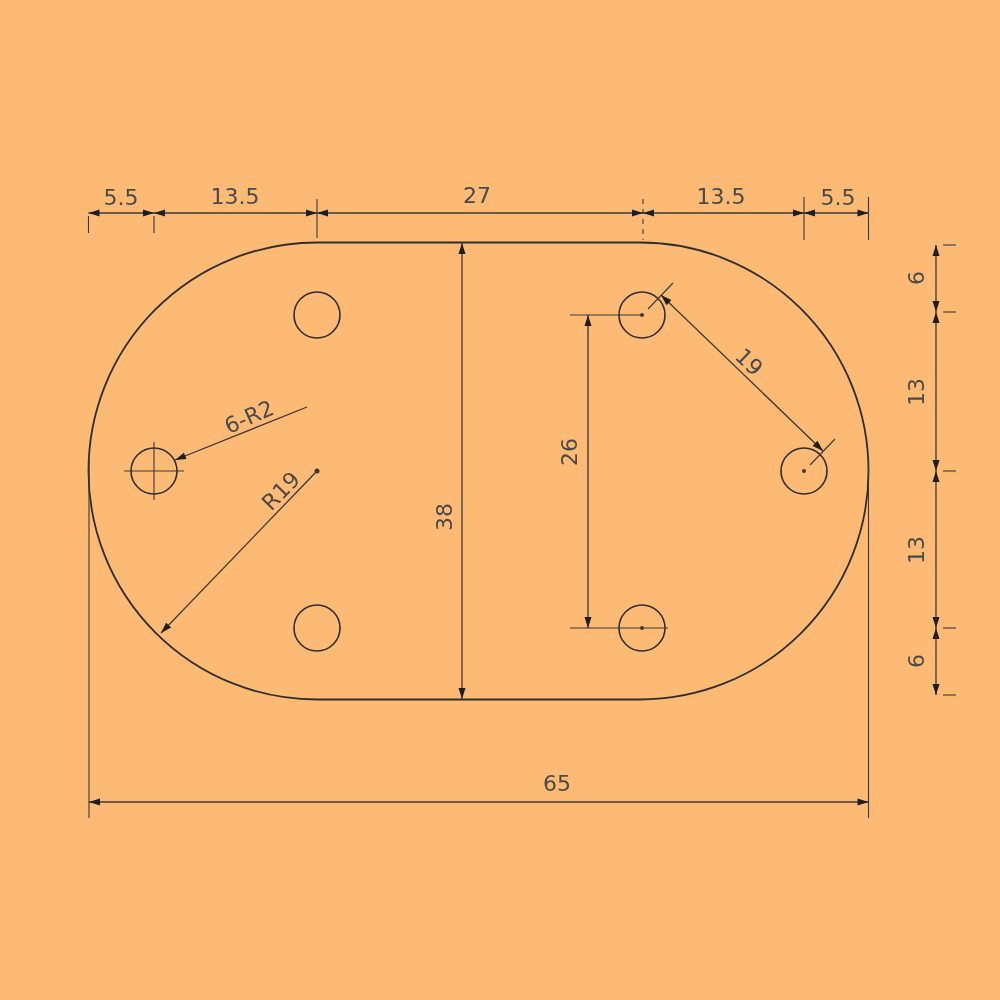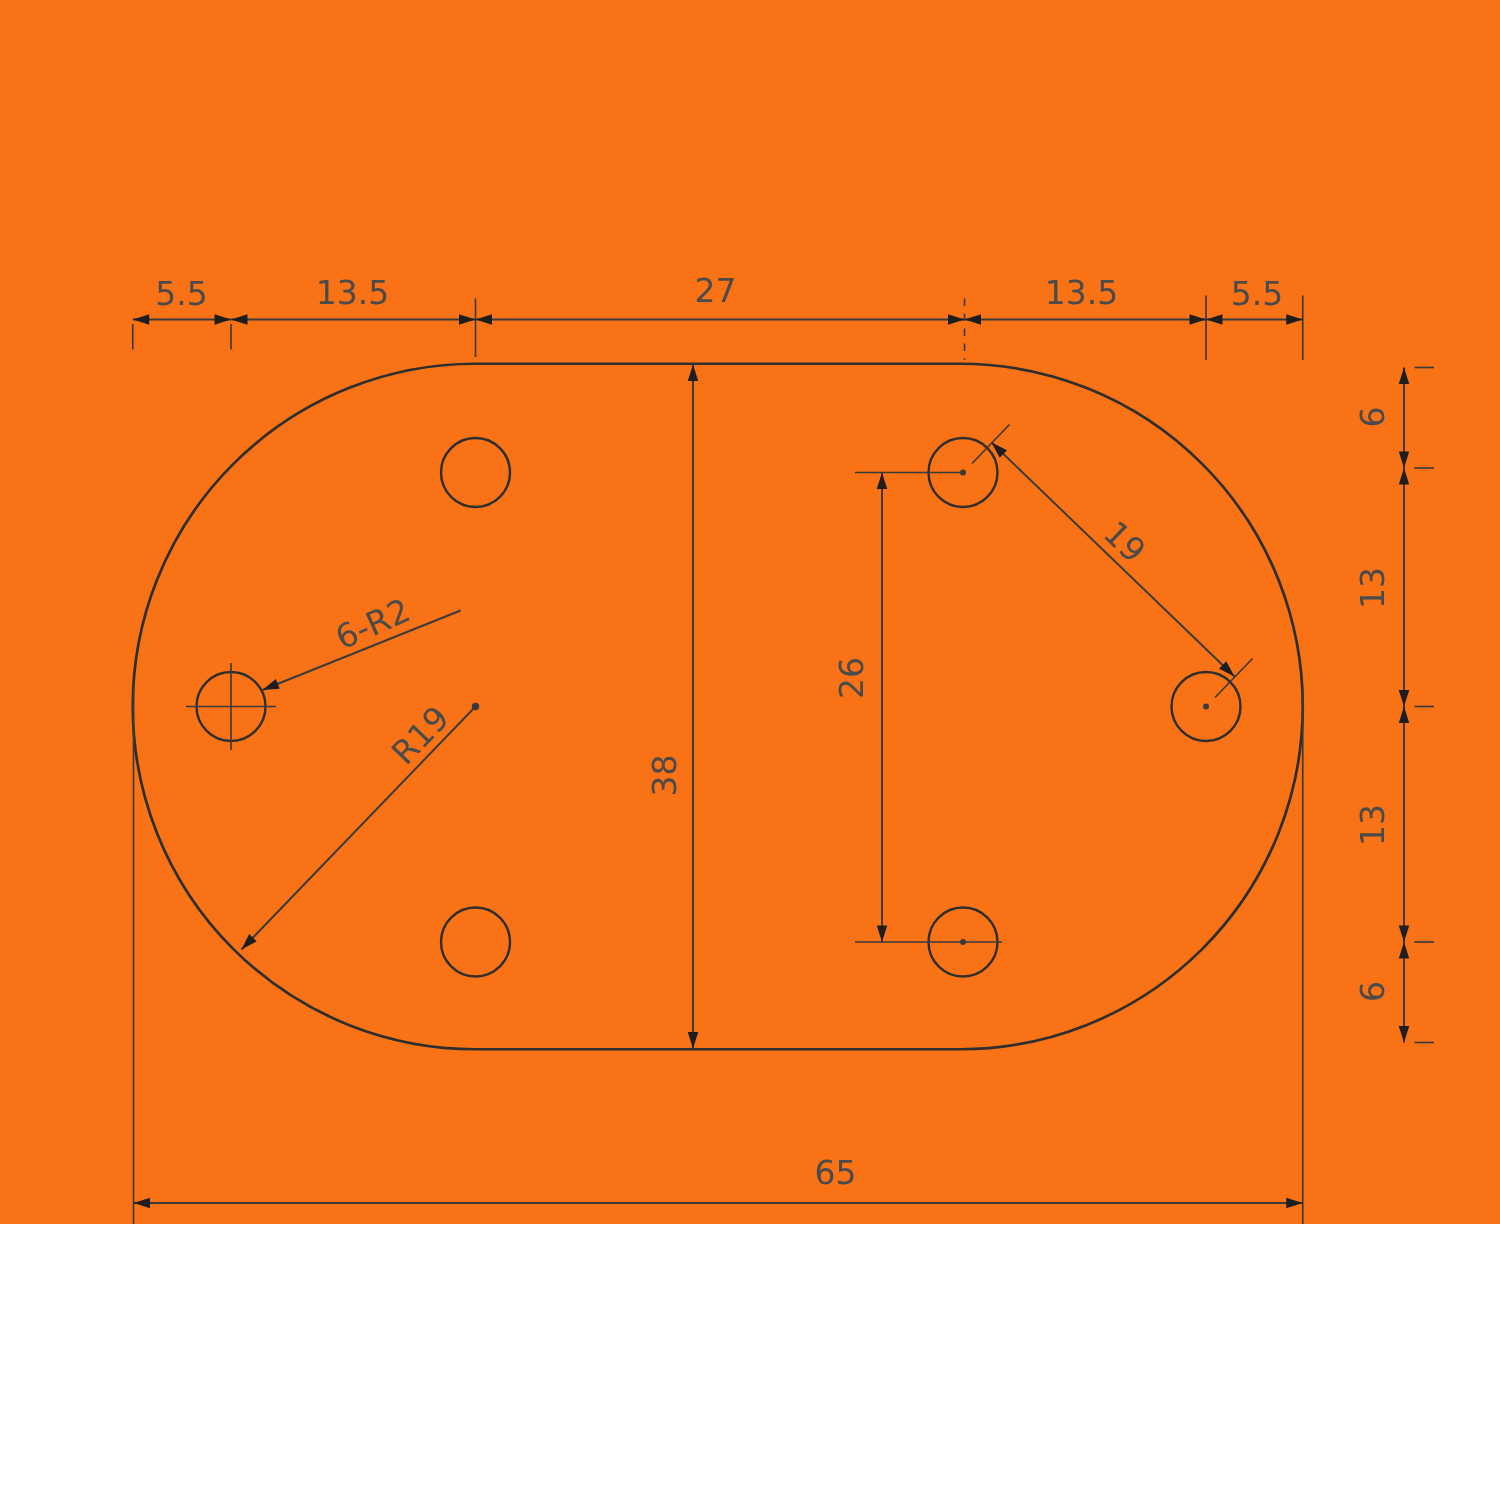--- a/index.html
+++ b/index.html
@@ -3,22 +3,22 @@
 <meta charset="utf-8">
 <style>
   html, body {
     margin: 0;
     padding: 0;
     background: #ffffff;
   }
   #canvas {
     position: relative;
     width: 1000px;
-    height: 816px;
-    background: #f97316;
+    height: 1000px;
+    background: #fdba74;
     overflow: hidden;
   }
   svg { display: block; }
   .outline {
     fill: none;
     stroke: #2e2e2e;
     stroke-width: 1.8;
   }
   .hole {
     fill: none;

